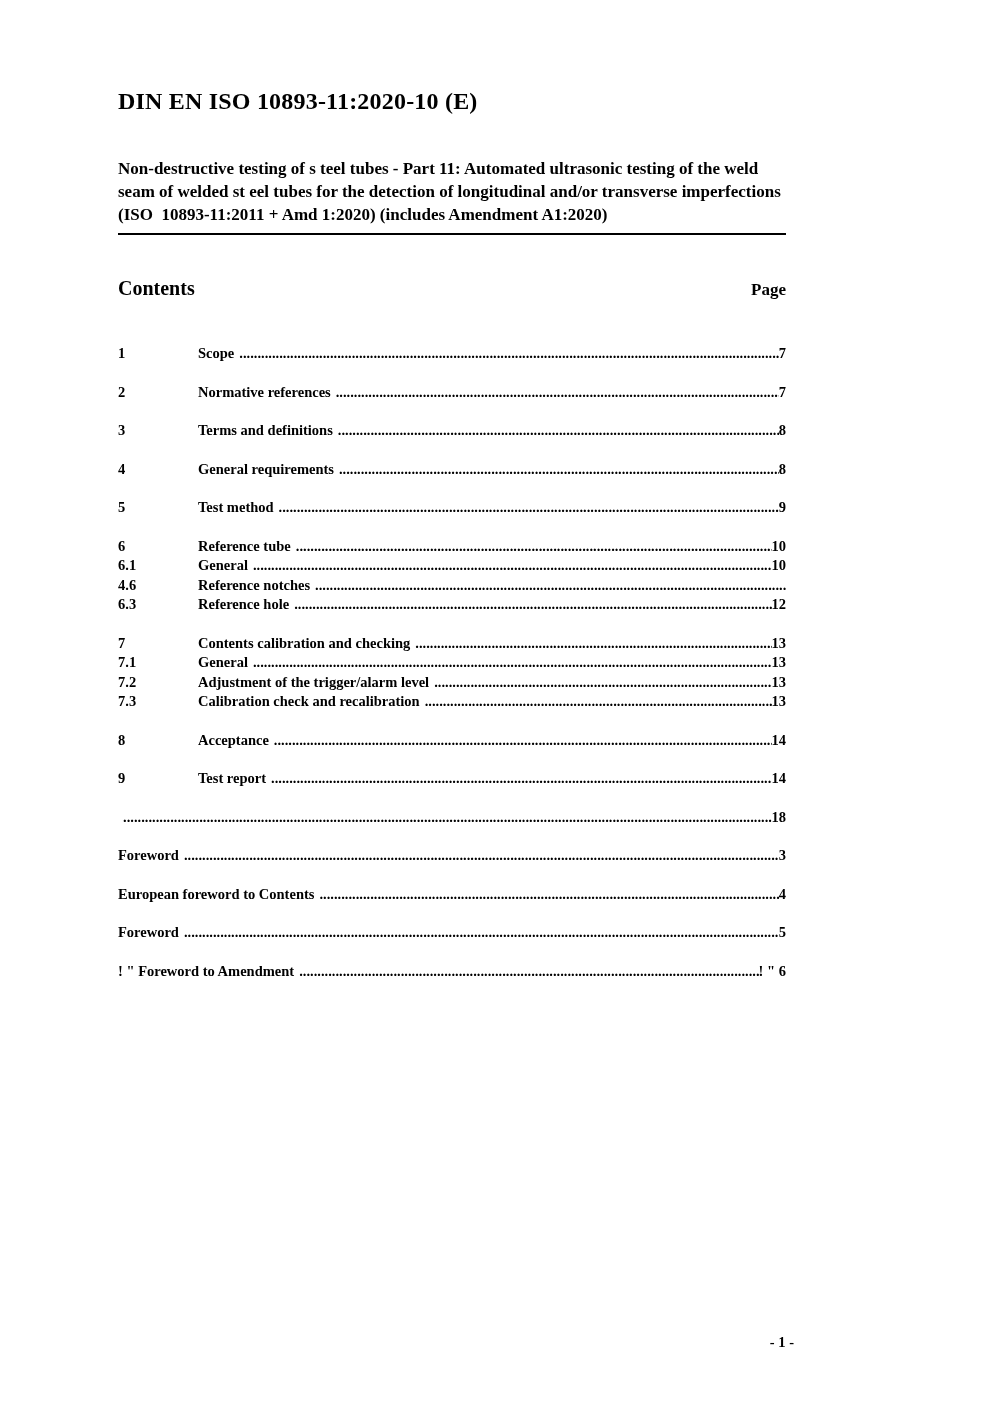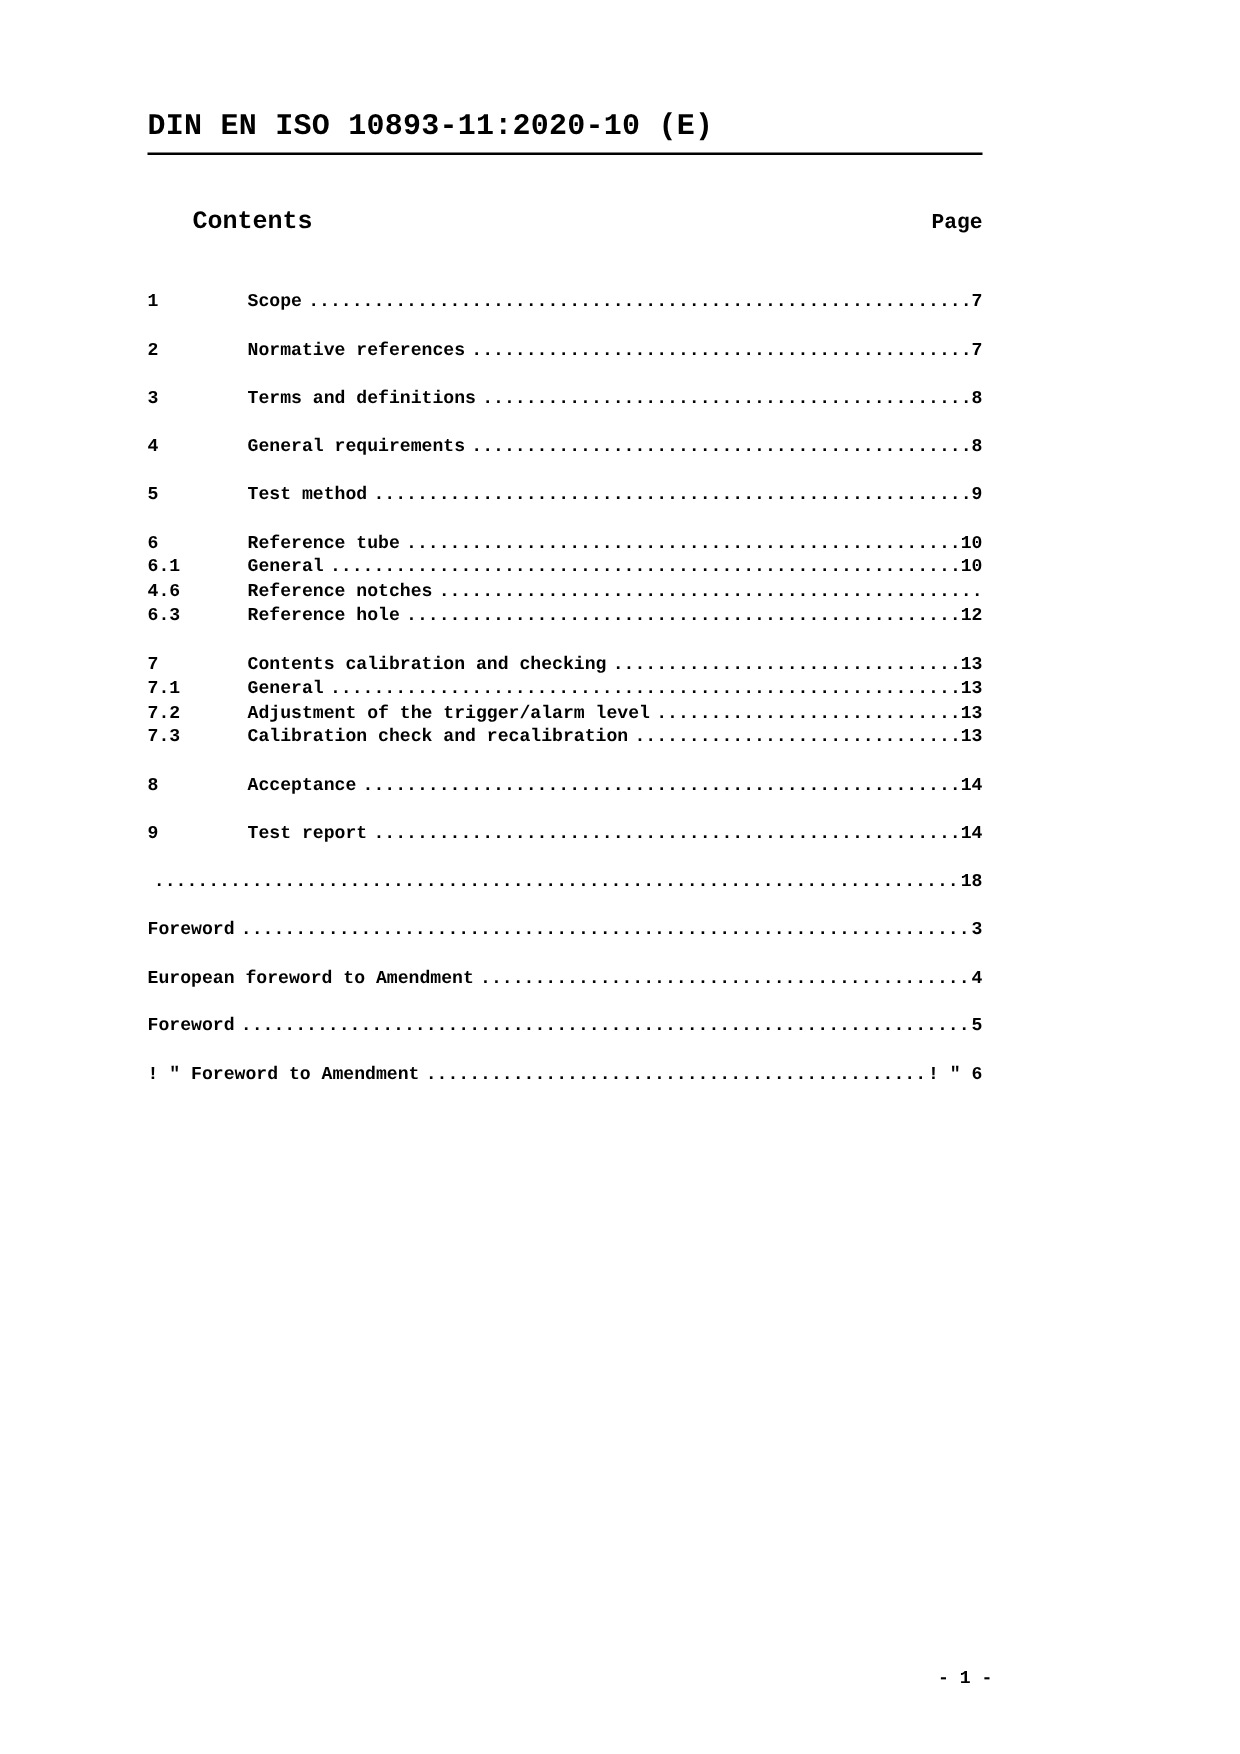--- a/index.html
+++ b/index.html
@@ -8,21 +8,21 @@
     background: #ffffff;
   }
   .page {
     position: relative;
     width: 856px;
     height: 1403px;
     box-sizing: border-box;
     padding: 88px 70px 0 118px;
     background: #ffffff;
     color: #000000;
-    font-family: Liberation Mono, monospace;
+    font-family: Liberation Serif, serif;
     overflow: hidden;
   }
   .doc-title {
     margin: 0;
     font-size: 24px;
     font-weight: bold;
     letter-spacing: 0.2px;
   }
   .doc-subtitle {
     margin: 42px 0 0 0;
@@ -34,21 +34,20 @@
   .rule {
     border: none;
     border-top: 2px solid #000000;
     margin: 7px 0 0 0;
   }
   .contents-row {
     display: flex;
     align-items: baseline;
     justify-content: space-between;
     margin-top: 42px;
-    margin-left: 36px;
   }
   .contents-heading {
     margin: 0;
     font-size: 20px;
     font-weight: bold;
   }
   .page-label {
     font-size: 17px;
     font-weight: bold;
   }
@@ -90,20 +89,21 @@
     font-weight: bold;
   }
 </style>
 </head>
 <body>
 
 <div class="page">
 
   <h1 class="doc-title">DIN EN ISO 10893-11:2020-10 (E)</h1>
 
+  <p class="doc-subtitle">Non-destructive testing of s teel tubes - Part 11: Automated ultrasonic testing of the weld seam of welded st eel tubes for the detection of longitudinal and/or transverse imperfections (ISO  10893-11:2011 + Amd 1:2020) (includes Amendment A1:2020)</p>
 
   <hr class="rule">
 
   <div class="contents-row">
     <h2 class="contents-heading">Contents</h2>
     <span class="page-label">Page</span>
   </div>
 
   <div class="toc">
       <div class="toc-group">
@@ -222,21 +222,21 @@
       </div>
       <div class="toc-group">
         <div class="toc-row">
           <span class="toc-label">Foreword</span>
           <span class="toc-dots">................................................................................................................................................................................................................................................................................................................................................................................................................</span>
           <span class="toc-page">3</span>
         </div>
       </div>
       <div class="toc-group">
         <div class="toc-row">
-          <span class="toc-label">European foreword to Amendment</span>
+          <span class="toc-label">European foreword to Contents</span>
           <span class="toc-dots">................................................................................................................................................................................................................................................................................................................................................................................................................</span>
           <span class="toc-page">4</span>
         </div>
       </div>
       <div class="toc-group">
         <div class="toc-row">
           <span class="toc-label">Foreword</span>
           <span class="toc-dots">................................................................................................................................................................................................................................................................................................................................................................................................................</span>
           <span class="toc-page">5</span>
         </div>

